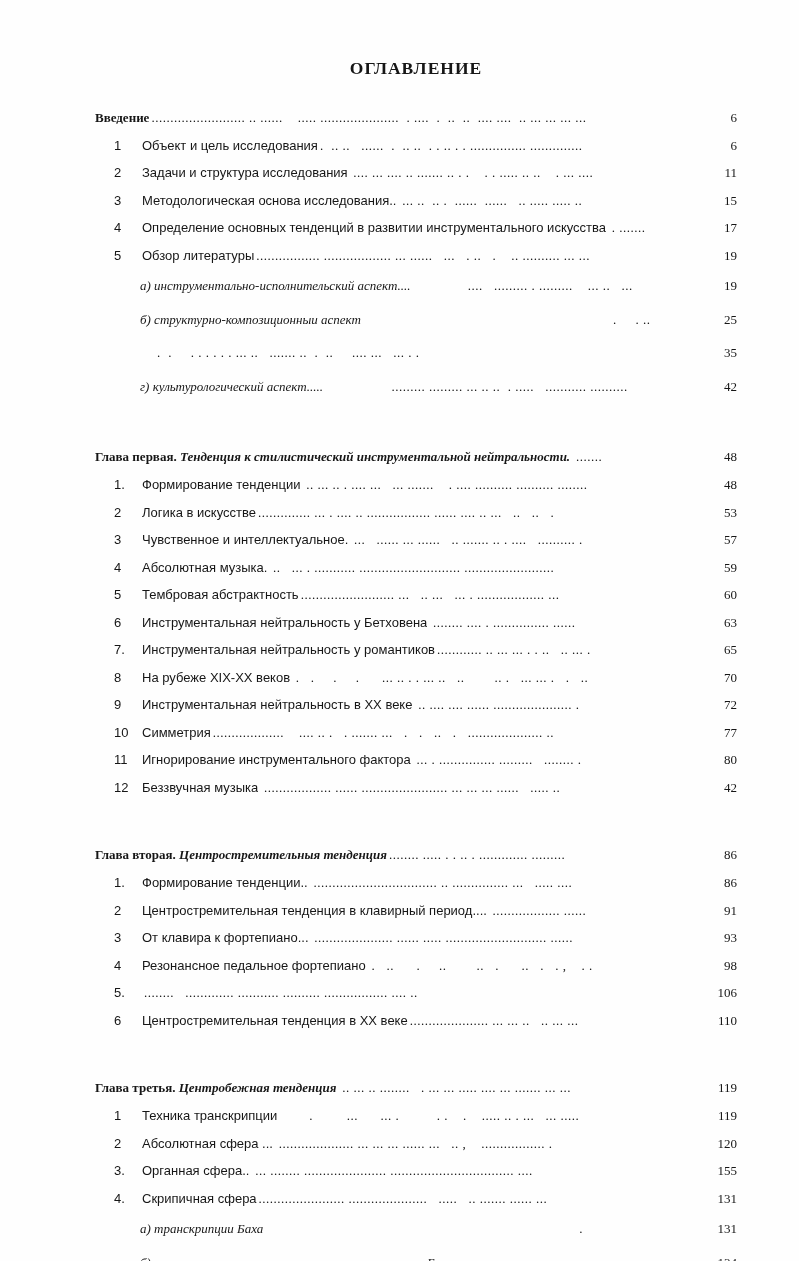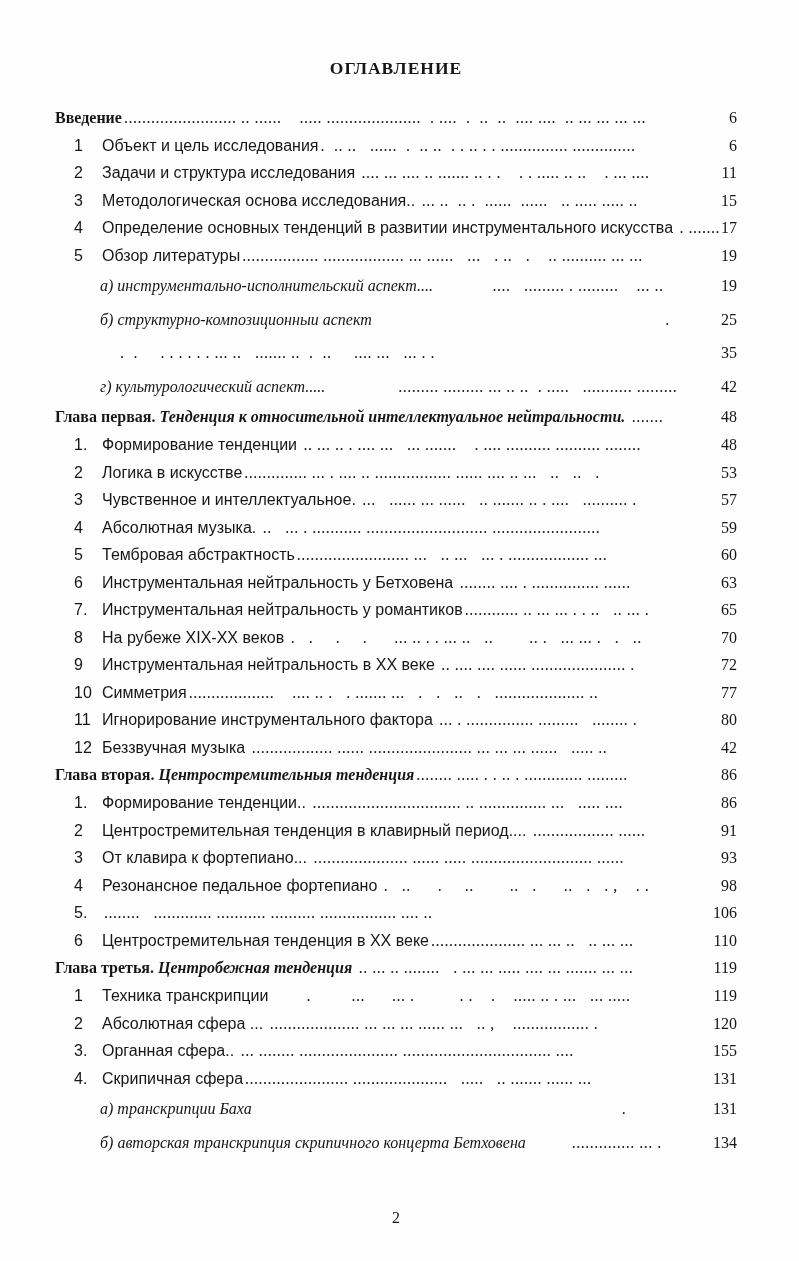--- a/index.html
+++ b/index.html
@@ -2,49 +2,50 @@
 <html><head>
 <meta charset="utf-8">
 <style>
   html, body { margin: 0; padding: 0; background: #ffffff; }
   .page {
     position: relative;
     width: 799px;
     height: 1261px;
     background: #fefefe;
     box-sizing: border-box;
-    padding: 58px 62px 0 55px;
+    padding: 58px 62px 0 95px;
     color: #161616;
     overflow: hidden;
     font-family: "Liberation Serif", "DejaVu Serif", serif;
   }
   .title {
     text-align: center;
     font-family: "Liberation Serif", "DejaVu Serif", serif;
     font-weight: bold;
     font-size: 17.5px;
     letter-spacing: 1px;
     line-height: 20px;
     margin: 0 0 26px 0;
   }
   .toc { width: 100%; }
   .row {
     display: flex;
     align-items: flex-start;
-    font-size: 16px;
+    font-size: 13px;
     min-width: 0;
   }
   .row.heading {
     height: 27.5px; line-height: 27.5px;
     font-family: "Liberation Serif", "DejaVu Serif", serif;
   }
   .row.heading .label { font-weight: bold; }
   .row.chapter {
     height: 28px; line-height: 28px;
     font-family: "Liberation Serif", "DejaVu Serif", serif;
+    margin-top: 40px;
   }
   .row.chapter .label { font-weight: bold; }
   .row.chapter .label2 { font-weight: bold; font-style: italic; white-space: pre; flex: none; }
   .row.item {
     height: 27.5px; line-height: 27.5px;
     font-family: "Liberation Sans", "DejaVu Sans", sans-serif;
     padding-left: 19px;
   }
   .row.subitem {
     height: 33.5px; line-height: 33.5px;
@@ -136,21 +137,21 @@
         <span class="leader">    .  .     . . . . . . ... ..   ....... ..  .  ..     .... ...   ... . . </span>
         <span class="pagenum">35</span>
       </div>
       <div class="row subitem">
         <span class="label">г) культурологический аспект.....</span>
         <span class="leader">      ......... ......... ... .. ..  . .....   ........... ..........</span>
         <span class="pagenum">42</span>
       </div>
       <div class="row chapter">
         <span class="label">Глава первая.</span>
-        <span class="label2"> Тенденция к относительной интеллектуальное нейтральности.</span>
+        <span class="label2"> Тенденция к стилистический инструментальной нейтральности.</span>
         <span class="leader"> .......</span>
         <span class="pagenum">48</span>
       </div>
       <div class="row item">
         <span class="num">1.</span>
         <span class="label">Формирование тенденции</span>
         <span class="leader"> .. ... .. . .... ...   ... .......    . .... .......... .......... ........</span>
         <span class="pagenum">48</span>
       </div>
       <div class="row item">

